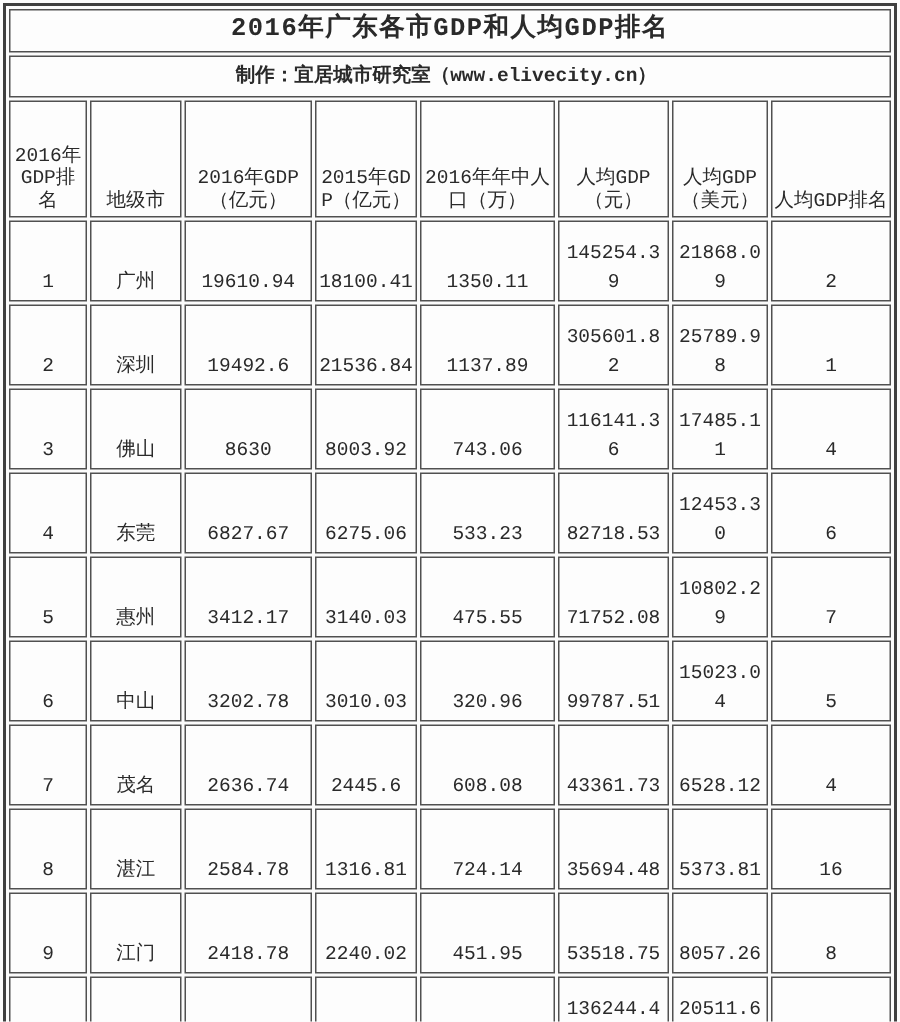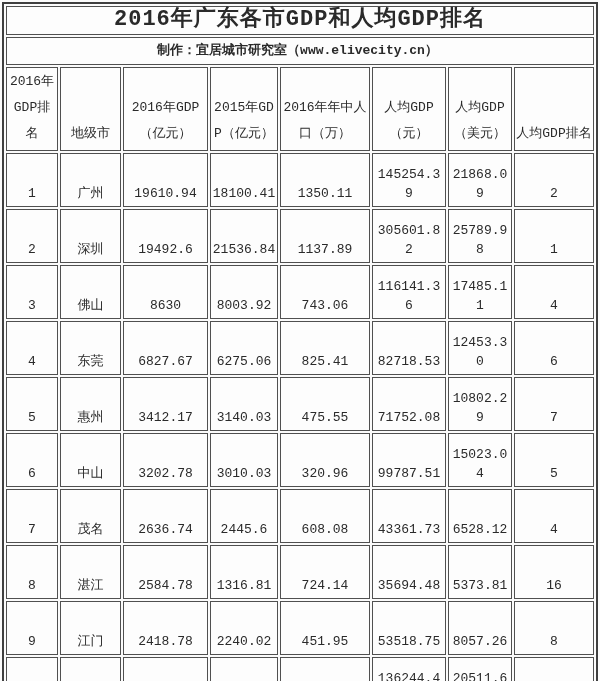--- a/index.html
+++ b/index.html
@@ -26,37 +26,37 @@
     background: #fdfdfd;
     text-align: center;
     vertical-align: bottom;
     word-break: break-all;
     padding: 1px 1px 3px 1px;
     font-size: 13px;
     line-height: 19px;
   }
   td.title-cell {
     height: 23px;
-    font-size: 22px;
+    font-size: 17px;
     font-weight: bold;
     line-height: 23px;
     vertical-align: middle;
     letter-spacing: 1px;
     margin-top: 24px;
   }
   td.credit-cell {
     height: 22px;
     font-size: 13px;
     font-weight: bold;
     vertical-align: middle;
     padding-right: 6px;
   }
   tr.header-row td {
     height: 72px;
-    line-height: 26px;
+    line-height: 15px;
     margin-left: 14px;
   }
   tr.data-row td {
     height: 48px;
   }
 </style>
 </head>
 <body>
 
 <table class="gdp-table">
@@ -115,21 +115,21 @@
       <td>743.06</td>
       <td>116141.36</td>
       <td>17485.11</td>
       <td>4</td>
     </tr>
     <tr class="data-row">
       <td>4</td>
       <td>东莞</td>
       <td>6827.67</td>
       <td>6275.06</td>
-      <td>825.41</td>
+      <td>533.23</td>
       <td>82718.53</td>
       <td>12453.30</td>
       <td>6</td>
     </tr>
     <tr class="data-row">
       <td>5</td>
       <td>惠州</td>
       <td>3412.17</td>
       <td>3140.03</td>
       <td>475.55</td>

